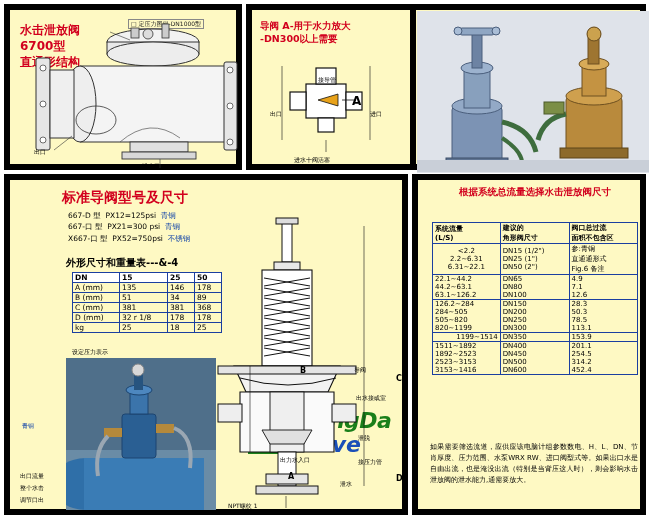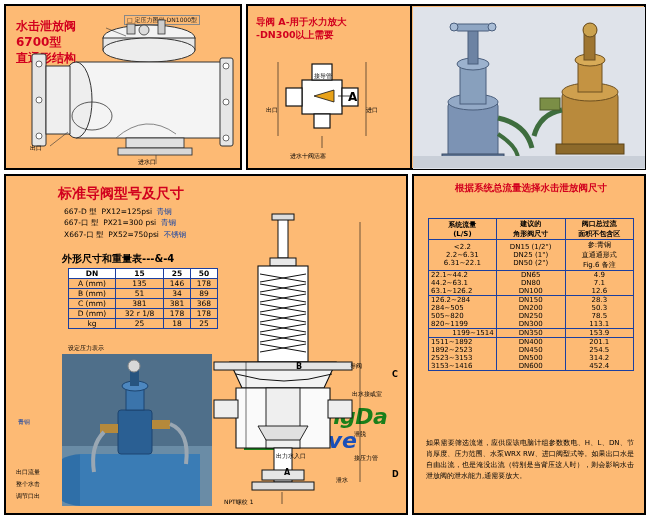--- a/index.html
+++ b/index.html
@@ -3,29 +3,29 @@
 <meta charset="utf-8">
 <style>
   html,body{margin:0;padding:0;}
   body{
     width:650px;height:519px;
     background:#ffffff;
     font-family:"DejaVu Sans","Liberation Sans",sans-serif;
     font-size:8px;color:#000;
     position:relative;overflow:hidden;
   }
-  .panel{position:absolute;border:2px solid #000000;box-sizing:border-box;background:#fdba74;}
+  .panel{position:absolute;border:6px solid #000000;box-sizing:border-box;background:#fef9c3;}
   .title-red{color:#d2001e;font-weight:bold;line-height:1.35;}
   .title-blue{color:#0b3fa8;font-weight:bold;line-height:1.35;}
   .cap{position:absolute;line-height:1.3;}
   .tbl{border-collapse:collapse;font-size:7.5px;}
-  .tbl td,.tbl th{border:1px solid #1b3fa0;padding:0 2px;text-align:center;white-space:nowrap;}
+  .tbl td,.tbl th{border:1px solid #1b3fa0;padding:0 2px;text-align:left;white-space:nowrap;}
   .tbl th{font-weight:bold;background:#fff;}
   .tbl2{border-collapse:collapse;font-size:7px;}
-  .tbl2 td,.tbl2 th{border:1px solid #1b3fa0;padding:0 2px;text-align:center;white-space:nowrap;}
+  .tbl2 td,.tbl2 th{border:1px solid #1b3fa0;padding:0 2px;text-align:left;white-space:nowrap;}
   .photo{position:absolute;overflow:hidden;}
 
   
   .p1{left:4px;top:4px;width:238px;height:166px;}
   .p2{left:246px;top:4px;width:188px;height:166px;text-decoration:underline;}
   .p3{left:410px;top:4px;width:236px;height:166px;}
   .p4{left:4px;top:174px;width:404px;height:341px;}
   .p5{left:412px;top:174px;width:234px;height:341px;}
 
   .logo{position:absolute;left:232px;top:228px;width:170px;height:62px;}

